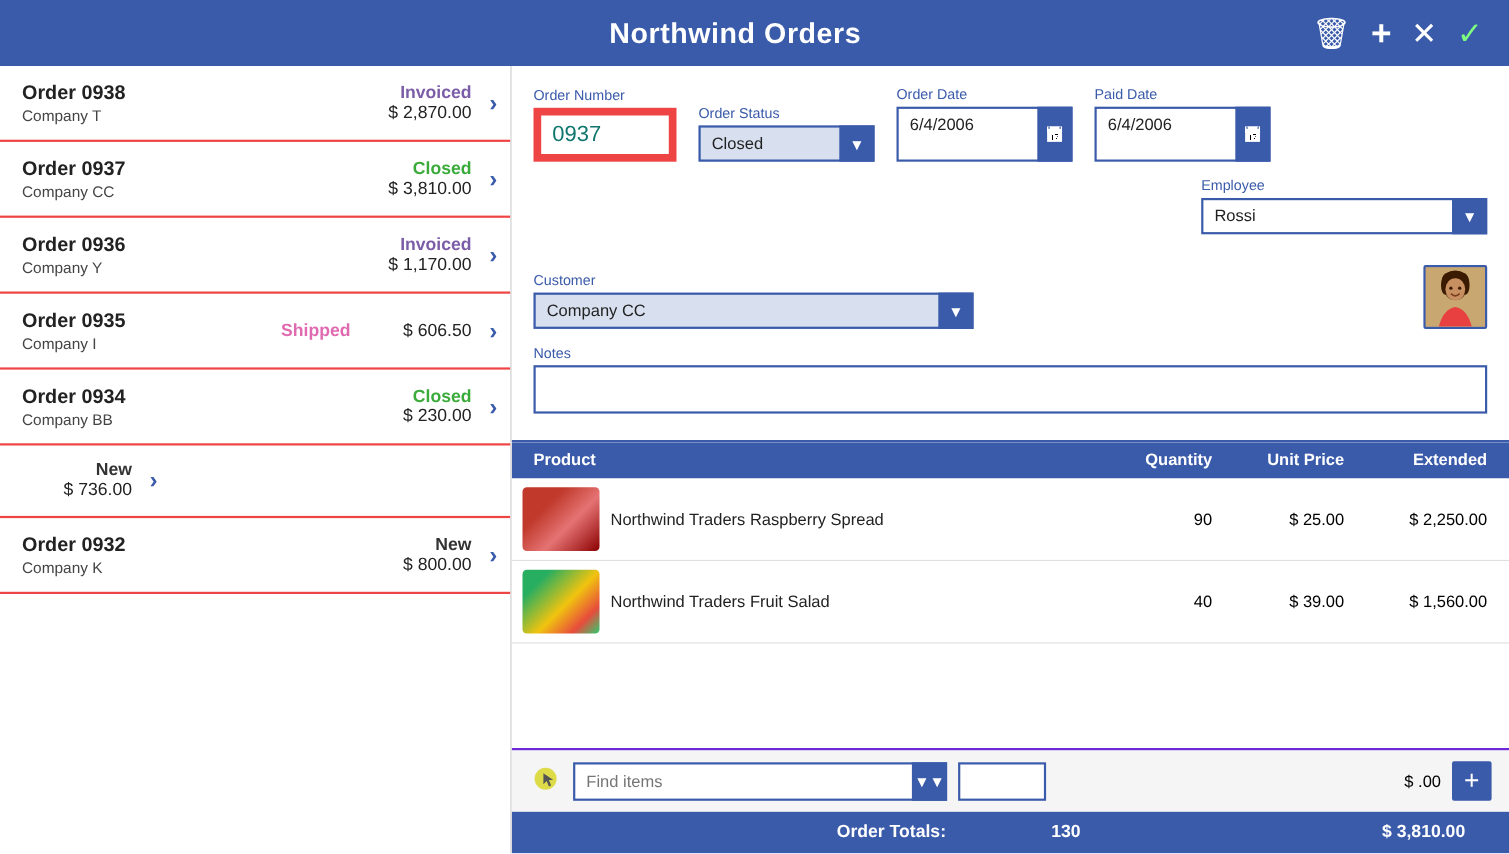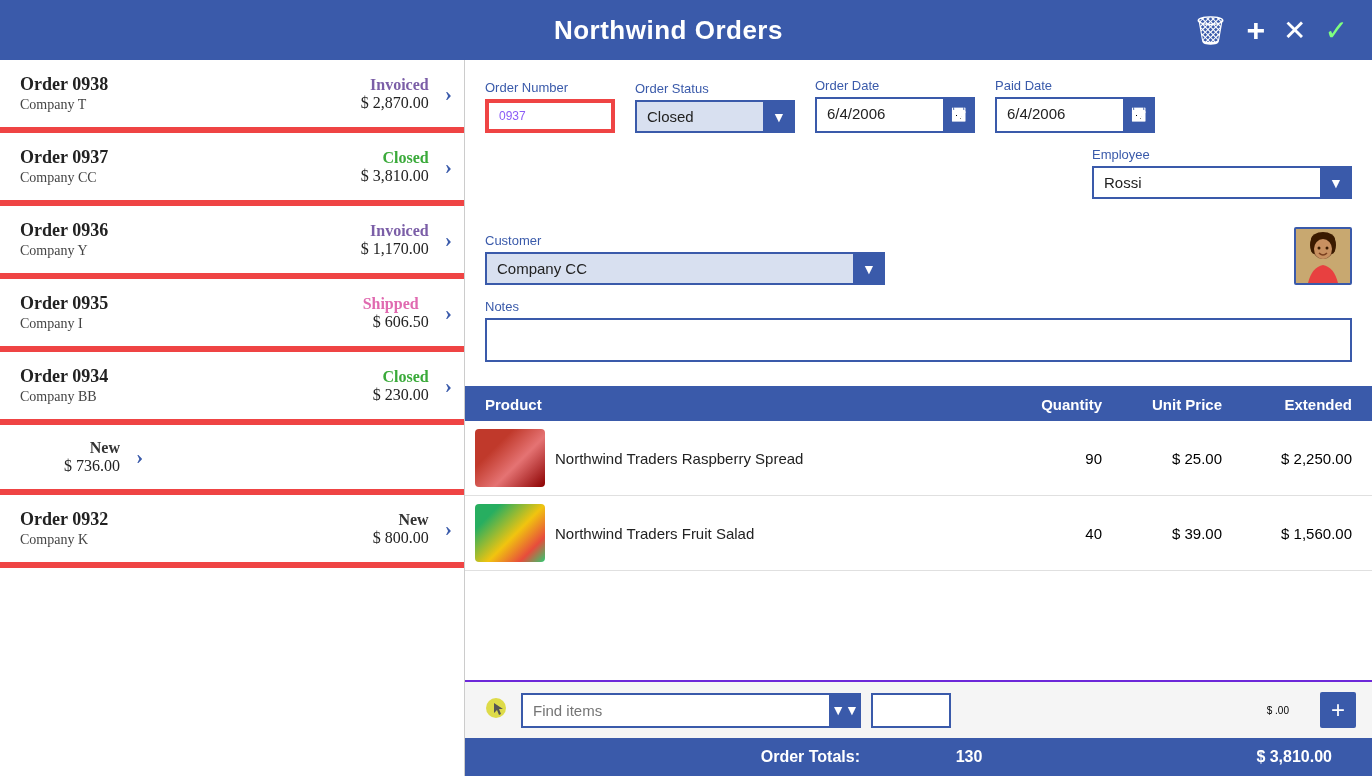--- a/index.html
+++ b/index.html
@@ -28,24 +28,23 @@
       min-width: 465px;
       border-right: 1px solid #ccc;
       overflow-y: auto;
       background: #fff;
       position: relative;
     }
     .order-item {
       display: flex;
       align-items: center;
       padding: 14px 12px 14px 20px;
-      border-bottom: 6px solid #ef4444;
+      border-bottom: 2px solid #ef4444;
       cursor: pointer;
       position: relative;
-      font-family: Liberation Serif, serif;
     }
     .order-item-info { flex: 1; }
     .order-number { font-size: 18px; font-weight: bold; color: #222; }
     .order-company { font-size: 14px; color: #444; margin-top: 2px; }
     .order-amount { font-size: 16px; color: #222; text-align: right; margin-right: 10px; min-width: 100px; }
     .order-status { font-size: 16px; font-weight: bold; text-align: right; min-width: 90px; margin-right: 10px; }
     .status-invoiced { color: #7b5ea7; }
     .status-closed { color: #3aaa3a; }
     .status-shipped { color: #e06ab0; }
     .status-new { color: #333; }
@@ -67,24 +66,24 @@
     .detail-form {
       padding: 18px 20px 10px 20px;
       border-bottom: 2px solid #3a5aaa;
     }
 
     .form-row { display: flex; gap: 20px; margin-bottom: 14px; align-items: flex-end; }
 
     .form-group { display: flex; flex-direction: column; }
     .form-label { font-size: 13px; color: #3a5aaa; margin-bottom: 4px; }
     .form-input {
-      border: 4px solid #ef4444;
+      border: 7px solid #ef4444;
       padding: 6px 10px;
-      font-size: 12px;
-      color: #8b5cf6;
+      font-size: 20px;
+      color: #0f766e;
       background: #fff;
       outline: none;
     }
 
     .select-wrapper { position: relative; display: inline-flex; align-items: center; }
     .select-wrapper select {
       appearance: none;
       border: 2px solid #3a5aaa;
       padding: 6px 36px 6px 10px;
       font-size: 15px;
@@ -103,21 +102,21 @@
       display: flex;
       align-items: center;
       justify-content: center;
       pointer-events: none;
     }
     .select-arrow::after { content: '▼'; color: #fff; font-size: 14px; }
 
     .date-wrapper { position: relative; display: inline-flex; align-items: center; }
     .date-wrapper input {
       border: 2px solid #3a5aaa;
-      padding: 6px 36px 9px 10px;
+      padding: 6px 36px 23px 10px;
       font-size: 15px;
       color: #222;
       background: #fff;
       outline: none;
       width: 160px;
     }
     .date-icon {
       position: absolute;
       right: 0;
       top: 0;
@@ -306,21 +305,21 @@
       <div class="order-status status-invoiced">Invoiced</div>
       <div class="order-amount">$ 1,170.00</div>
     </div>
     <span class="order-chevron">›</span>
   </div>
       <div class="order-item">
     <div class="order-item-info">
       <div class="order-number">Order 0935</div>
       <div class="order-company">Company I</div>
     </div>
-    <div style="display:flex;flex-direction:column;align-items:flex-start;">
+    <div style="display:flex;flex-direction:row;align-items:center;">
       <div class="order-status status-shipped">Shipped</div>
       <div class="order-amount">$ 606.50</div>
     </div>
     <span class="order-chevron">›</span>
   </div>
       <div class="order-item">
     <div class="order-item-info">
       <div class="order-number">Order 0934</div>
       <div class="order-company">Company BB</div>
     </div>
@@ -475,21 +474,21 @@
               <path d="M9 6 L9 16 L12 13 L14 18 L16 17 L14 12 L18 12Z" fill="#555"></path>
             </svg>
         </div>
         <div class="find-input-wrapper">
           <input class="find-input" type="text" placeholder="Find items" style="">
           <div class="select-arrow" style="position:absolute;right:0;top:0;bottom:0;width:32px;background:#3a5aaa;display:flex;align-items:center;justify-content:center;cursor:pointer;">
             <span style="color:#fff;font-size:14px;">▼</span>
           </div>
         </div>
         <input class="qty-input" type="text" value="" style="">
-        <div class="find-price" style="margin-left:auto;margin-right:21px;font-size:10px;">$ .00</div>
+        <div class="find-price" style="margin-left:auto;margin-right:0;font-size:15px;">$ .00</div>
         <button class="add-btn">+</button>
       </div>
 
       <div class="order-totals-bar">
         <div class="totals-label">Order Totals:</div>
         <div class="totals-qty">130</div>
         <div style="width:120px;"></div>
         <div class="totals-extended">$ 3,810.00</div>
       </div>
 

